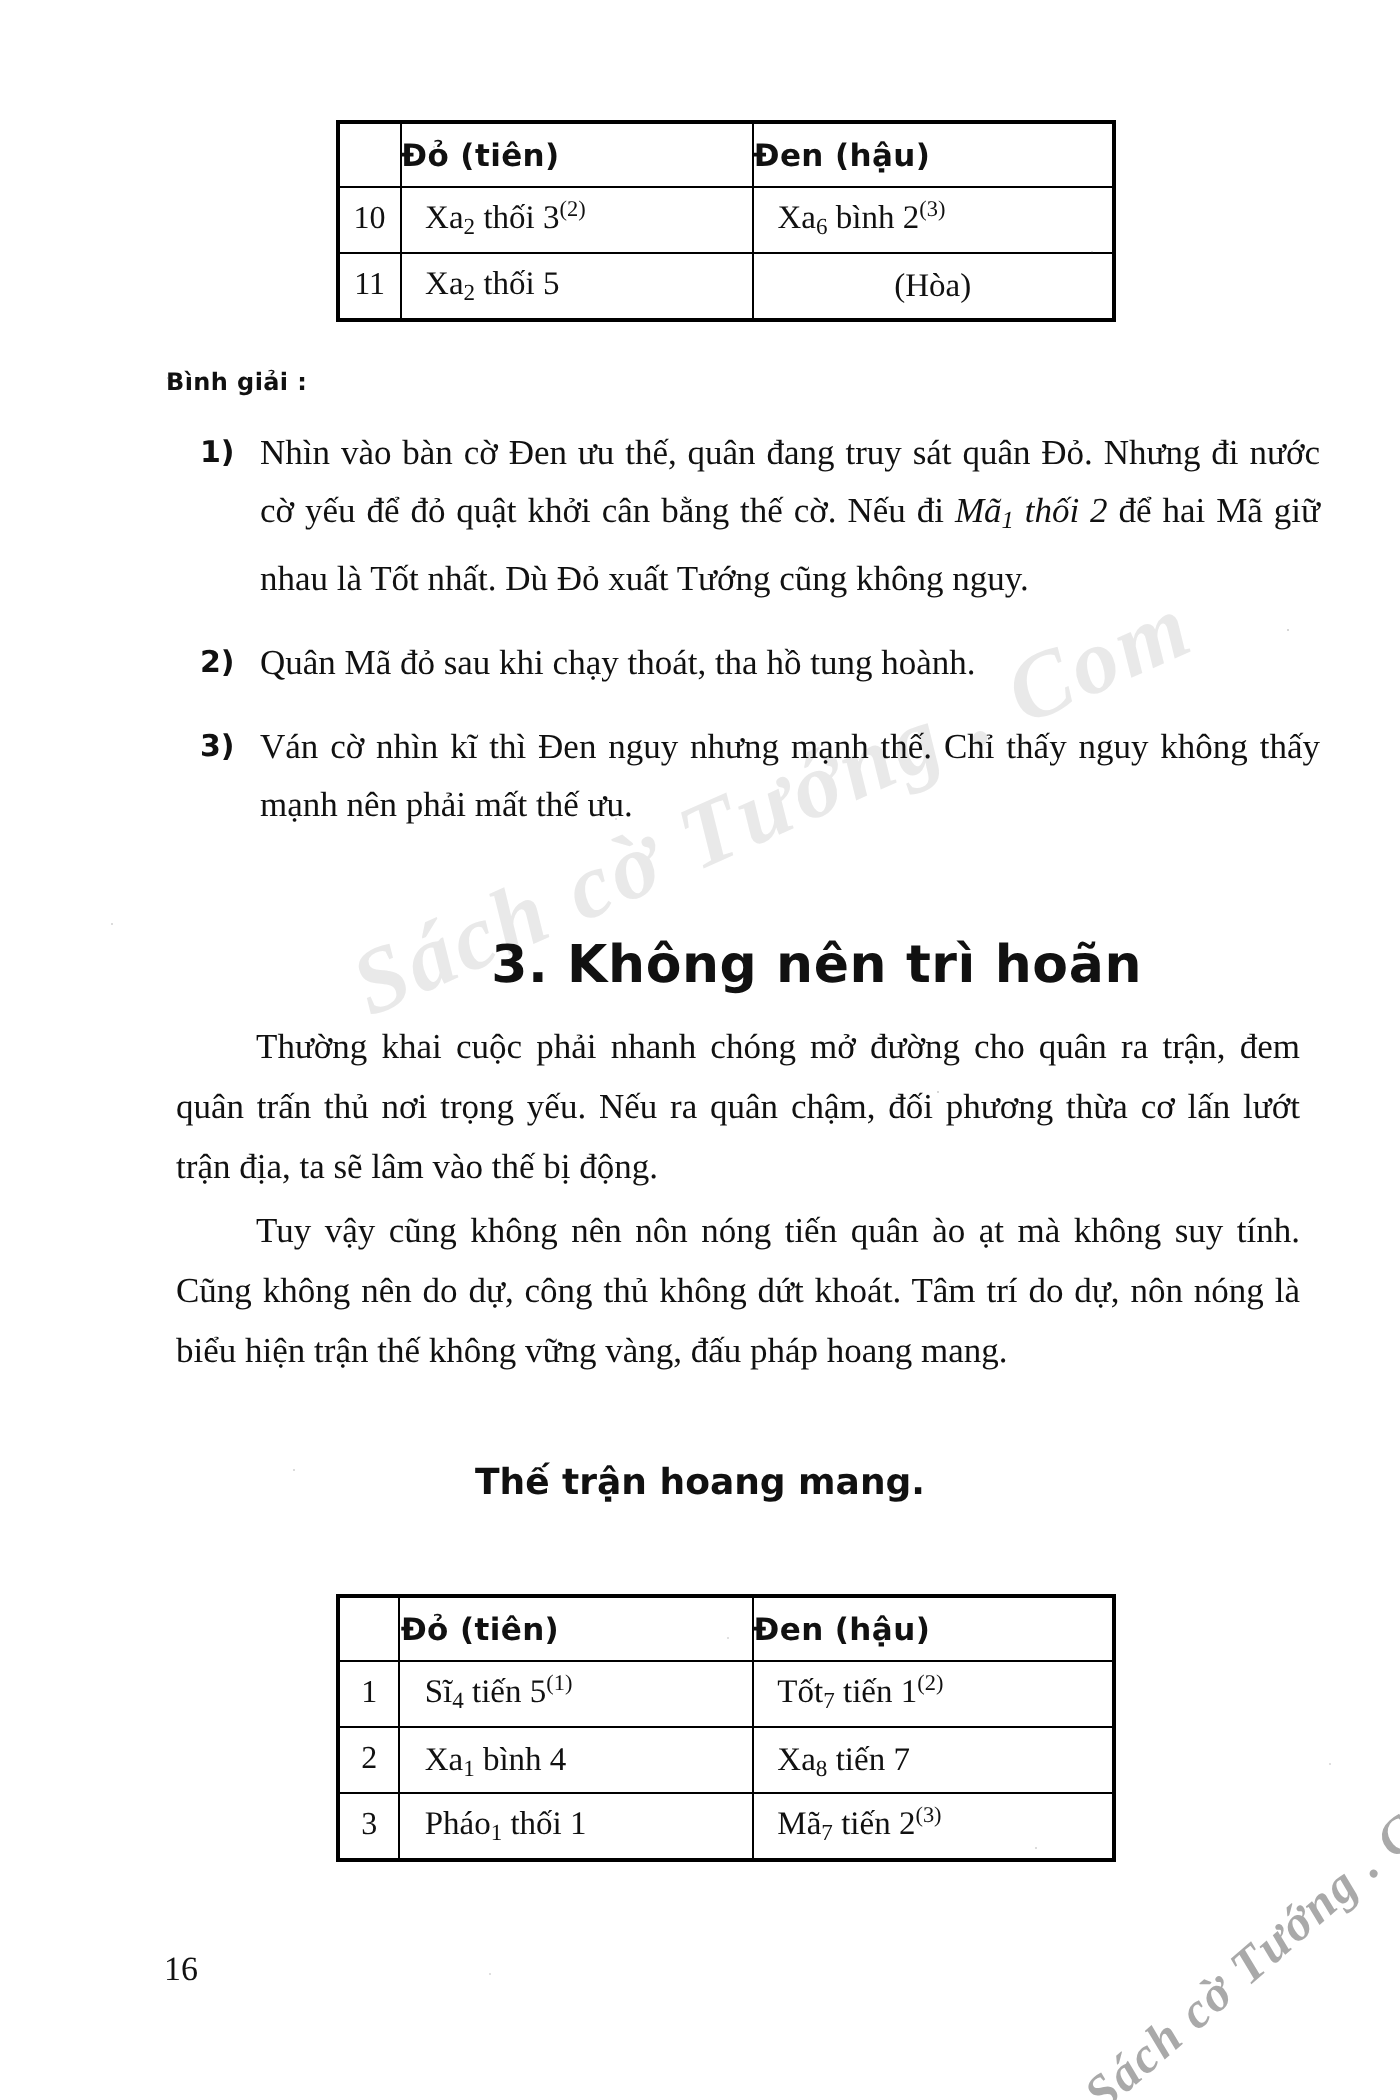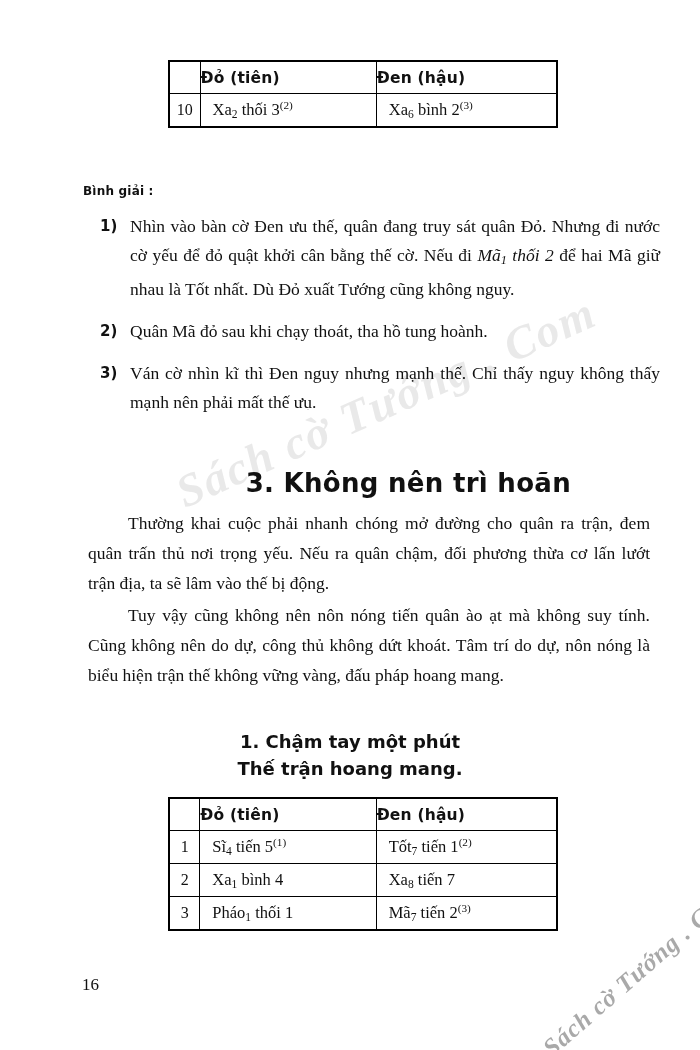--- a/index.html
+++ b/index.html
@@ -226,20 +226,25 @@
         <th class="hdr col-red">Đỏ (tiên)</th>
         <th class="hdr col-black">Đen (hậu)</th>
       </tr>
     </thead>
     <tbody>
       <tr>
         <td class="numcell">10</td>
         <td class="movecell"><span>Xa</span><sub>2</sub><span> thối 3</span><sup>(2)</sup></td>
         <td class="movecell"><span>Xa</span><sub>6</sub><span> bình 2</span><sup>(3)</sup></td>
       </tr>
+      <tr>
+        <td class="numcell">11</td>
+        <td class="movecell"><span>Xa</span><sub>2</sub><span> thối 5</span></td>
+        <td class="movecell center">(Hòa)</td>
+      </tr>
     </tbody>
   </table>
 
   <div class="comment-heading">Bình giải :</div>
 
   <ol class="comment-list">
     <li>
       <span class="marker">1)</span><span>Nhìn vào bàn cờ Đen ưu thế, quân đang truy sát quân Đỏ. Nhưng đi nước cờ yếu để đỏ quật khởi cân bằng thế cờ. Nếu đi </span><em><span>Mã</span><sub>1</sub><span> thối 2</span></em><span> để hai Mã giữ nhau là Tốt nhất. Dù Đỏ xuất Tướng cũng không nguy.</span>
     </li>
     <li>
@@ -249,21 +254,20 @@
       <span class="marker">3)</span><span>Ván cờ nhìn kĩ thì Đen nguy nhưng mạnh thế. Chỉ thấy nguy không thấy mạnh nên phải mất thế ưu.</span>
     </li>
   </ol>
 
   <div class="section-title">3. Không nên trì hoãn</div>
 
   <p class="body-para" id="para1">Thường khai cuộc phải nhanh chóng mở đường cho quân ra trận, đem quân trấn thủ nơi trọng yếu. Nếu ra quân chậm, đối phương thừa cơ lấn lướt trận địa, ta sẽ lâm vào thế bị động.</p>
   <p class="body-para" id="para2">Tuy vậy cũng không nên nôn nóng tiến quân ào ạt mà không suy tính. Cũng không nên do dự, công thủ không dứt khoát. Tâm trí do dự, nôn nóng là biểu hiện trận thế không vững vàng, đấu pháp hoang mang.</p>
 
   <div class="game-title">
-    <span>1. Chậm tay một phút</span>
     <span class="line2">Thế trận hoang mang.</span>
   </div>
 
   <table class="move-table" id="table2">
     <thead>
       <tr>
         <th class="hdr corner"></th>
         <th class="hdr col-red">Đỏ (tiên)</th>
         <th class="hdr col-black">Đen (hậu)</th>
       </tr>

